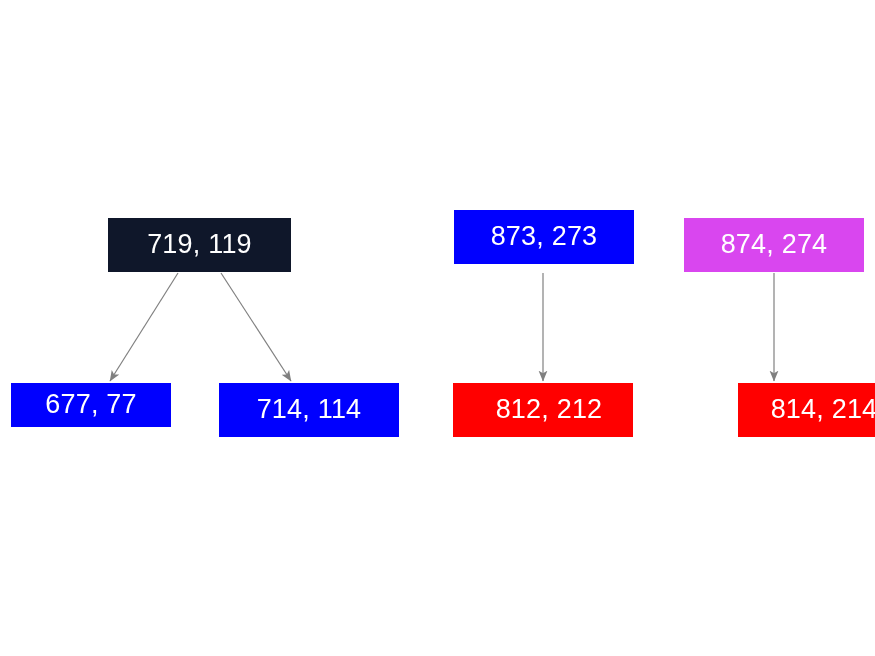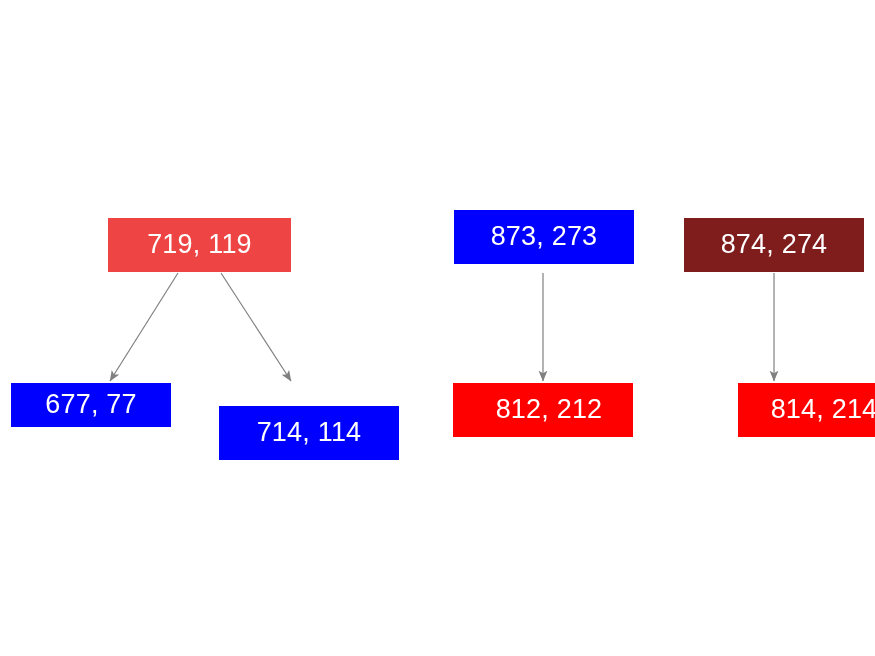--- a/index.html
+++ b/index.html
@@ -54,36 +54,36 @@
     </defs>
     <g id="edges-group">
         <line x1="178" y1="273" x2="110" y2="381" stroke="#808080" stroke-width="1.2" marker-end="url(#arrowhead)"></line>
         <line x1="221" y1="273" x2="291" y2="381" stroke="#808080" stroke-width="1.2" marker-end="url(#arrowhead)"></line>
         <line x1="543" y1="273" x2="543" y2="381" stroke="#808080" stroke-width="1.2" marker-end="url(#arrowhead)"></line>
         <line x1="774" y1="273" x2="774" y2="381" stroke="#808080" stroke-width="1.2" marker-end="url(#arrowhead)"></line>
       </g>
   </svg>
 
   <div id="nodes-group">
-      <div class="node-box" style="left: 108px; top: 218px; width: 183px; height: 54px; background: #ef4444;">
+      <div class="node-box" style="left: 108px; top: 218px; width: 183px; height: 54px; background: #0f172a;">
         <span class="node-label">719, 119</span>
       </div>
       <div class="node-box" style="left: 11px; top: 383px; width: 160px; height: 44px; background: rgb(0, 0, 255);">
         <span class="node-label">677, 77</span>
       </div>
-      <div class="node-box" style="left: 219px; top: 383px; width: 180px; height: 54px; background: rgb(0, 0, 255); margin-top: 23px;">
+      <div class="node-box" style="left: 219px; top: 383px; width: 180px; height: 54px; background: rgb(0, 0, 255);">
         <span class="node-label">714, 114</span>
       </div>
       <div class="node-box" style="left: 454px; top: 210px; width: 180px; height: 54px; background: rgb(0, 0, 255);">
         <span class="node-label">873, 273</span>
       </div>
       <div class="node-box" style="left: 453px; top: 383px; width: 180px; height: 54px; background: rgb(255, 0, 0); padding-left: 12px;">
         <span class="node-label">812, 212</span>
       </div>
-      <div class="node-box" style="left: 684px; top: 218px; width: 180px; height: 54px; background: #7f1d1d; align-items: center;">
+      <div class="node-box" style="left: 684px; top: 218px; width: 180px; height: 54px; background: #d946ef; align-items: center;">
         <span class="node-label">874, 274</span>
       </div>
       <div class="node-box" style="left: 724px; top: 383px; width: 172px; height: 54px; background: rgb(255, 0, 0); margin-left: 14px;">
         <span class="node-label">814, 214</span>
       </div>
     </div>
 
 </div>
 
 </body></html>

